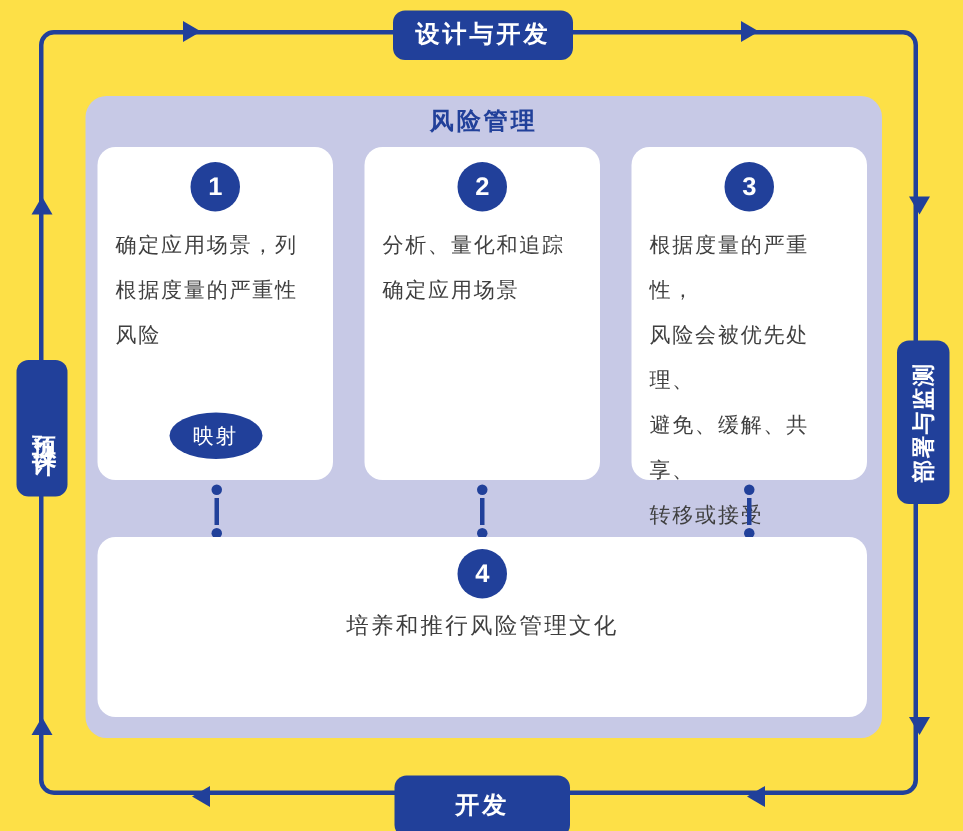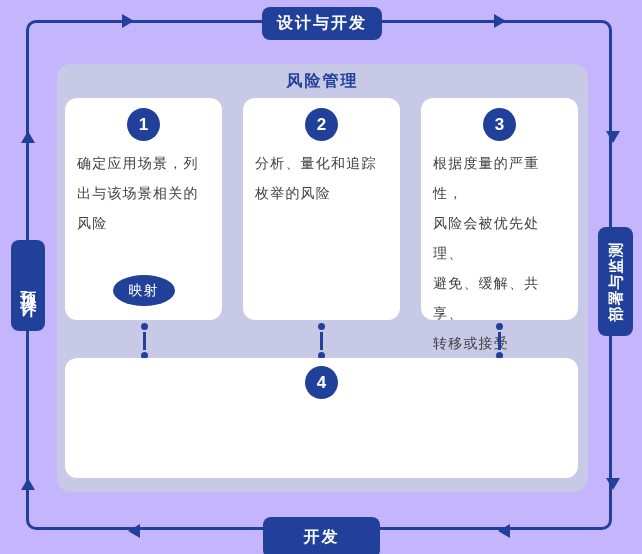--- a/index.html
+++ b/index.html
@@ -1,17 +1,17 @@
 <!DOCTYPE html>
 <html><head>
 <meta charset="utf-8">
 <style>
   html,body{margin:0;padding:0;background:#ffffff;}
   #stage{
-    position:relative;width:642px;height:554px;background:#c4b5fd;overflow:hidden;
+    position:relative;width:642px;height:554px;background:#fde047;overflow:hidden;
     font-family:"Liberation Sans",sans-serif;
   }
   
   .loop-rect{
     position:absolute;left:26px;top:20px;width:580px;height:504px;
     border:3px solid #21409A;border-radius:10px;
   }
   .arrow{position:absolute;width:0;height:0;}
   .arrow.right{border-top:7px solid transparent;border-bottom:7px solid transparent;border-left:12px solid #21409A;}
   .arrow.left {border-top:7px solid transparent;border-bottom:7px solid transparent;border-right:12px solid #21409A;}
@@ -117,29 +117,29 @@
   </div>
 
   <div class="panel"></div>
   <div class="panel-title">风险管理</div>
 
   <div class="cards">
 
     <div class="card">
       <div class="num-circle">1</div>
       <div class="card-text">确定应用场景，列
-出与该场景相关的
+根据度量的严重性
 风险</div>
       <div class="tag-oval">映射</div>
     </div>
 
     <div class="card">
       <div class="num-circle">2</div>
       <div class="card-text">分析、量化和追踪
-枚举的风险</div>
+确定应用场景</div>
     </div>
 
     <div class="card">
       <div class="num-circle">3</div>
       <div class="card-text">根据度量的严重性，
 风险会被优先处理、
 避免、缓解、共享、
 转移或接受</div>
       <div class="tag-oval">管理</div>
     </div>
@@ -157,15 +157,16 @@
     <div class="dot"></div>
   </div>
   <div class="connector c3">
     <div class="dot"></div>
     <div class="stem"></div>
     <div class="dot"></div>
   </div>
 
   <div class="govern-box">
     <div class="num-circle">4</div>
+    <div class="govern-text">培养和推行风险管理文化</div>
   </div>
 
 </div>
 
 </body></html>

